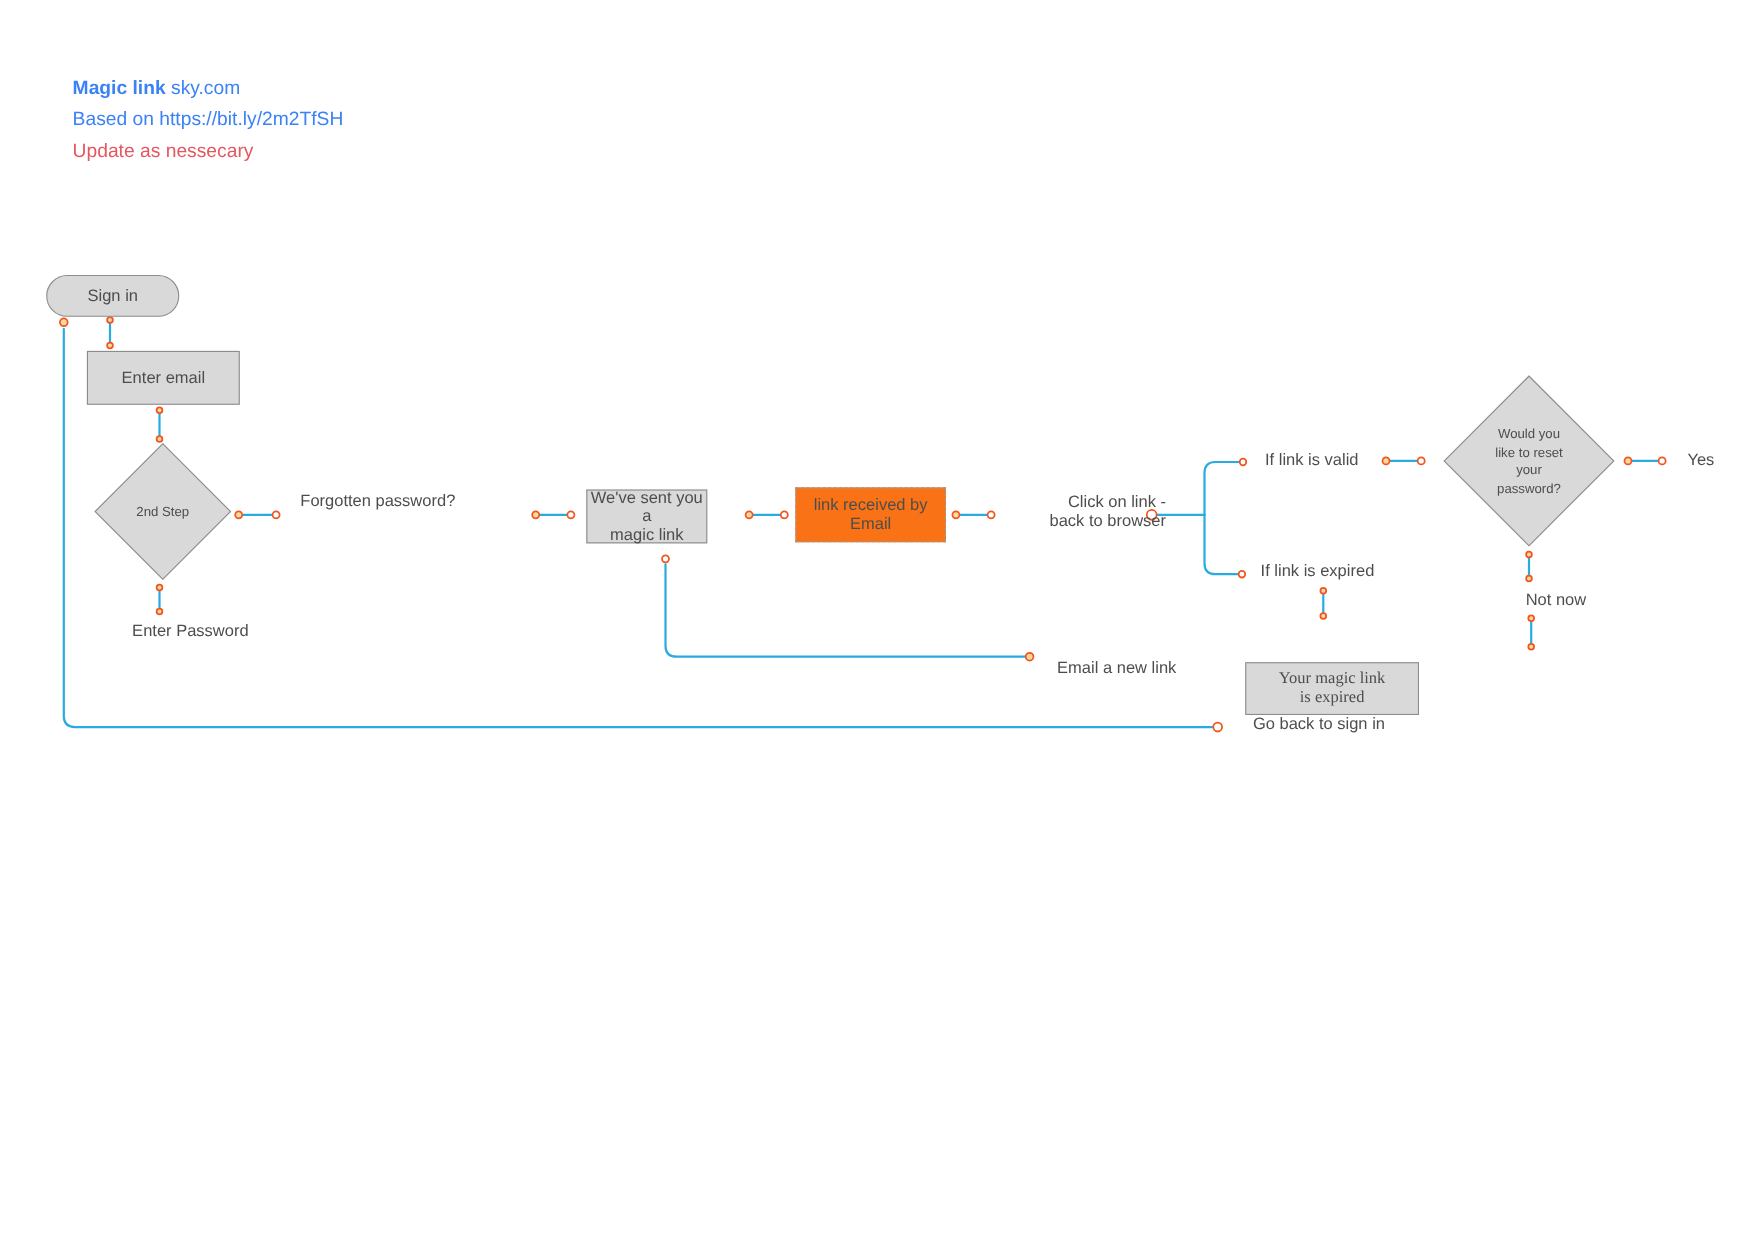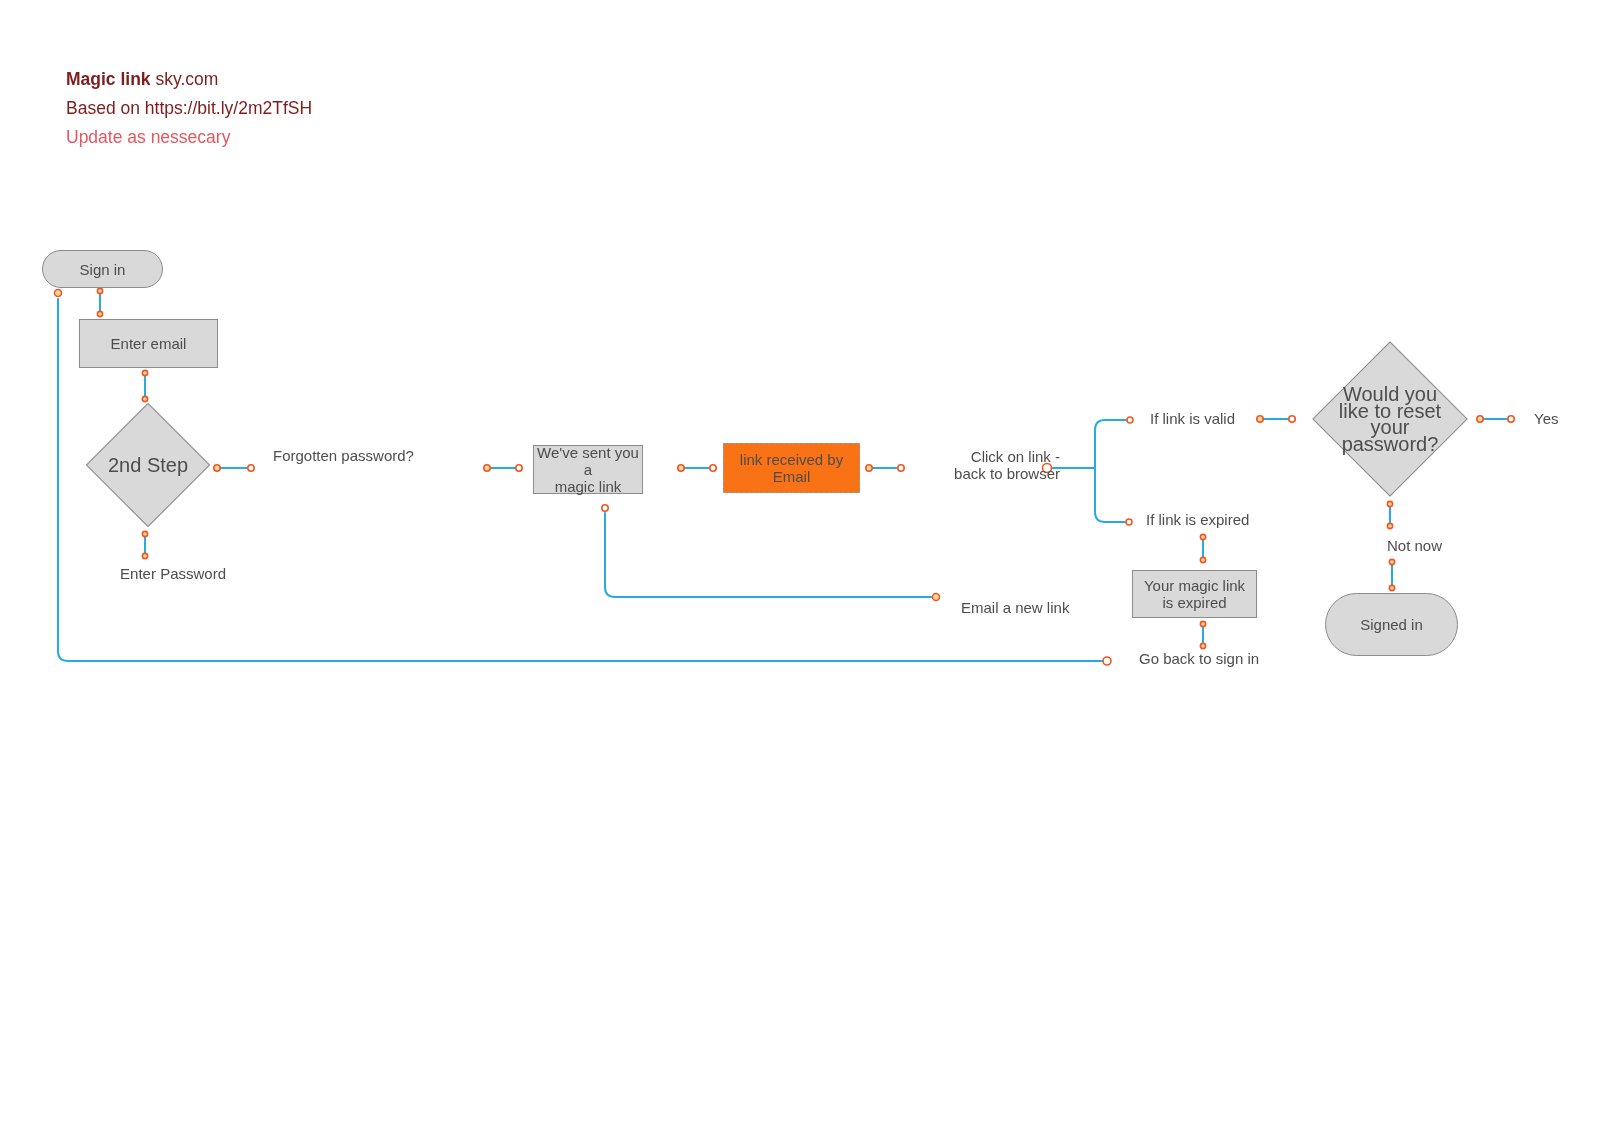--- a/index.html
+++ b/index.html
@@ -7,41 +7,41 @@
     position:relative;width:1600px;height:1131px;background:#ffffff;overflow:hidden;
     font-family:"Liberation Sans","DejaVu Sans",sans-serif;
     color:var(--text,#4d4d4d);
   }
   .wires{position:absolute;left:0;top:0;pointer-events:none;}
   .wires path{fill:none;stroke:var(--blue,#29abe2);stroke-width:2;stroke-linecap:round;}
   .wires circle{stroke:var(--orange,#f0561f);stroke-width:1.6;}
   .wires circle.a{fill:#ffd9a1;}
   .wires circle.w{fill:#ffffff;}
 
-  .hdr{position:absolute;left:66px;font-size:17.5px;line-height:22px;white-space:nowrap;color:#7f1d1d;}
+  .hdr{position:absolute;left:66px;font-size:17.5px;line-height:22px;white-space:nowrap;color:#3b82f6;}
   .hdr .b{font-weight:bold;}
   .hdr.note{color:var(--red,#e4575e);}
 
   .node{
     position:absolute;display:flex;align-items:center;justify-content:center;
     background:var(--fill,#d9d9d9);border:1.5px solid var(--border,#8c8c8c);
     font-size:15px;line-height:17px;text-align:center;white-space:pre-line;
     box-sizing:border-box;color:var(--text,#4d4d4d);
   }
   .node.pill{border-radius:19px;}
   .node.stadium{border-radius:32px;}
   .node.dashed{background:#f97316;border:1.5px dashed #9a9a9a;}
 
   .diamond{
     position:absolute;background:var(--fill,#d9d9d9);border:1.5px solid var(--border,#8c8c8c);
     transform:rotate(45deg);box-sizing:border-box;
   }
   .dlabel{
     position:absolute;display:flex;align-items:center;justify-content:center;
-    text-align:center;font-size:20px;line-height:16.5px;white-space:pre-line;color:var(--text,#4d4d4d);
+    text-align:center;font-size:12px;line-height:16.5px;white-space:pre-line;color:var(--text,#4d4d4d);
   }
 
   .lbl{
     position:absolute;font-size:15px;line-height:17px;white-space:pre-line;color:var(--text,#4d4d4d);
   }
   .lbl.c{text-align:right;}
 </style>
 </head>
 <body>
 
@@ -116,30 +116,29 @@
 
   <div class="diamond" style="left:104px;top:421px;width:88px;height:88px;"></div>
   <div class="dlabel" style="left:88px;top:455px;width:120px;height:20px;">2nd Step</div>
 
   <div class="node" style="left:533px;top:445px;width:110px;height:49px;">We've sent you a
 magic link</div>
 
   <div class="node dashed" style="left:723px;top:443px;width:137px;height:50px;">link received by
 Email</div>
 
-  <div class="node" style="left:1132px;top:570px;width:125px;height:48px;">Your magic link
+  <div class="node" style="left:1132px;top:602px;width:158px;height:48px;font-family:Liberation Serif, serif;">Your magic link
 is expired</div>
 
   <div class="diamond" style="left:1335px;top:364px;width:110px;height:110px;"></div>
   <div class="dlabel" style="left:1320px;top:385px;width:140px;height:68px;">Would you
 like to reset
 your
 password?</div>
 
-  <div class="node stadium" style="left:1325px;top:593px;width:133px;height:63px;">Signed in</div>
 
   <div class="lbl c" style="left:70px;top:565px;width:156px;">Enter Password</div>
 
   <div class="lbl" style="left:273px;top:423px;margin-top:24px;">Forgotten password?</div>
 
 
   <div class="lbl c" style="left:895px;top:448px;width:165px;">Click on link -
 back to browser</div>
 
   <div class="lbl" style="left:1150px;top:410px;">If link is valid</div>

